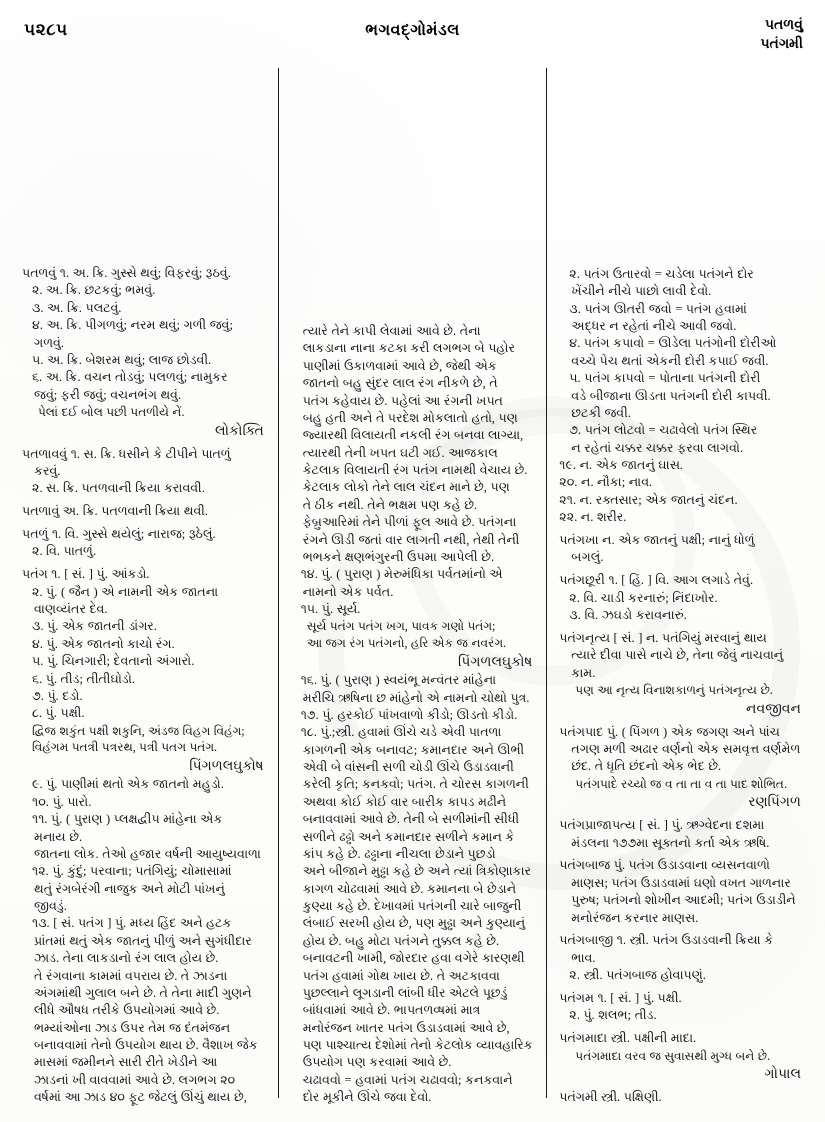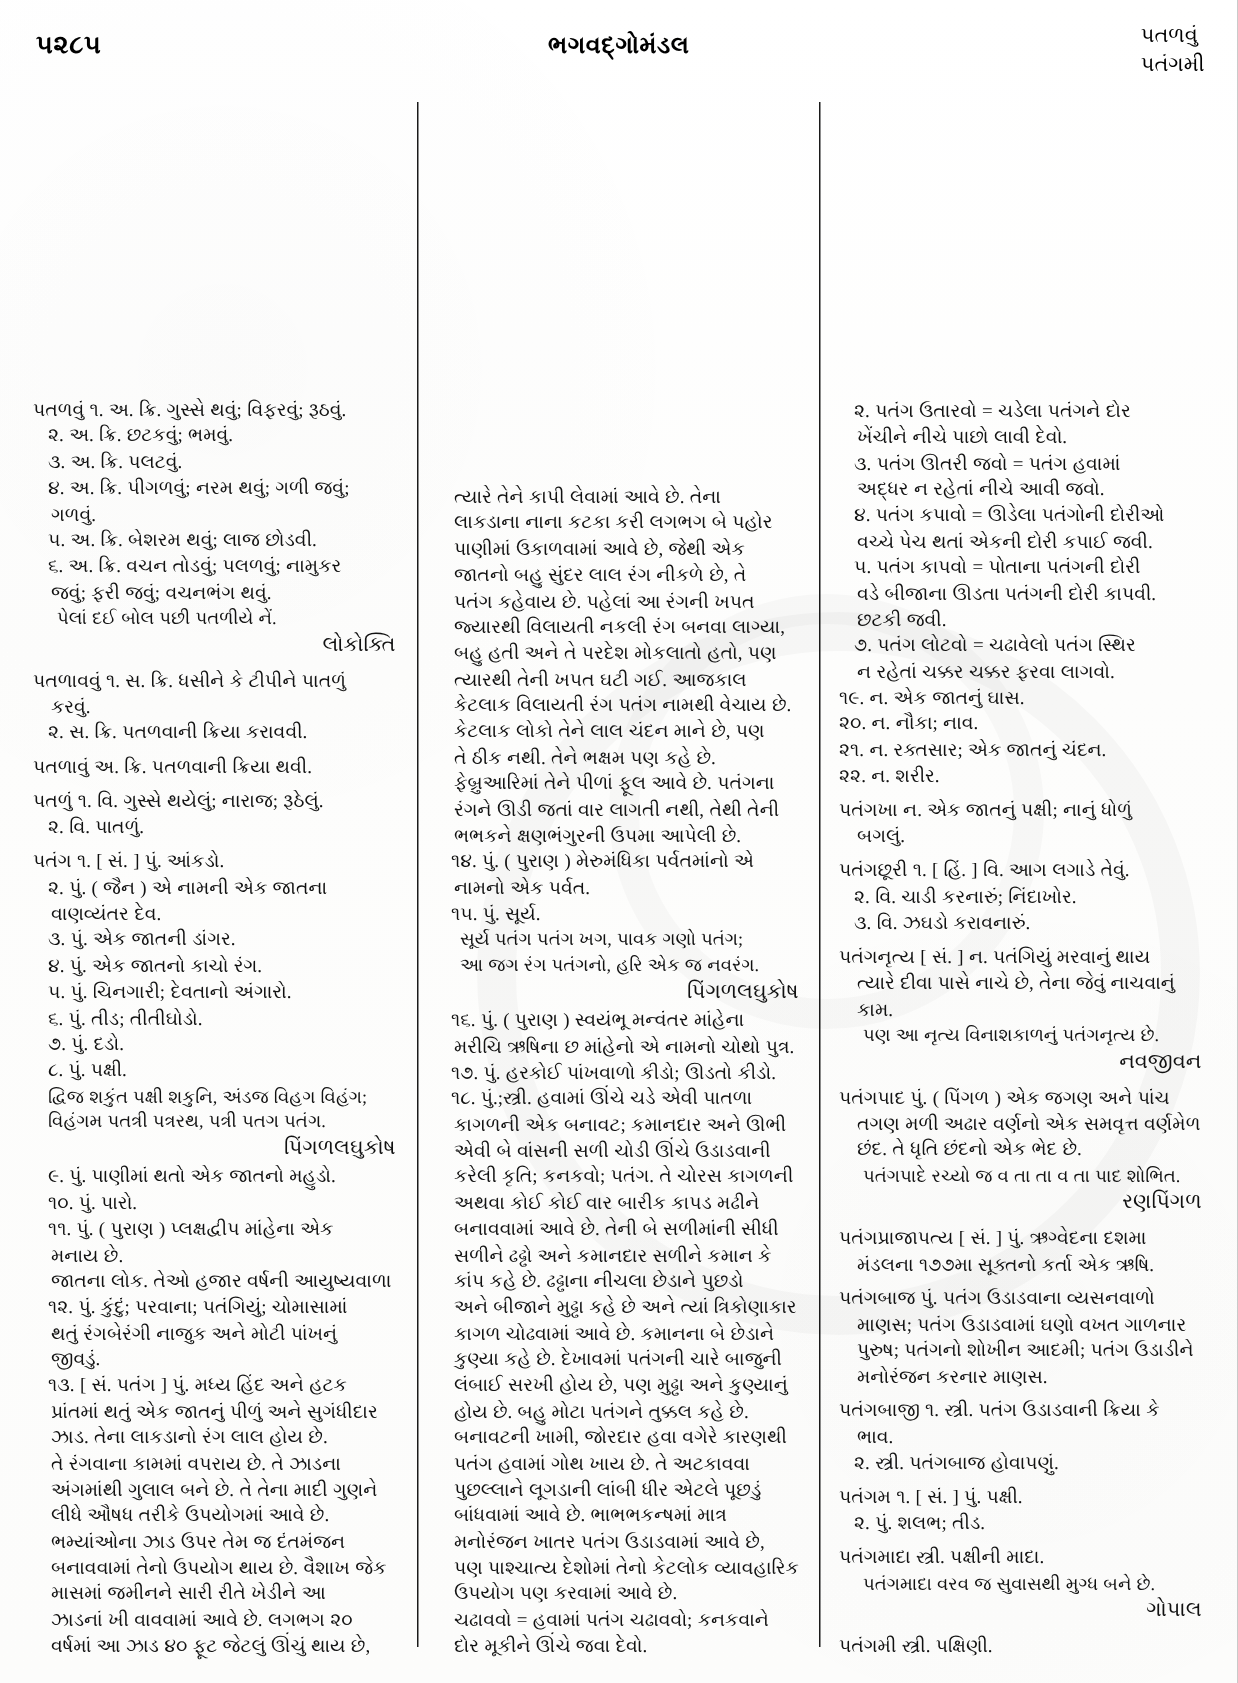--- a/index.html
+++ b/index.html
@@ -75,23 +75,23 @@
     text-align: center;
     font-size: 16px;
     font-weight: bold;
     letter-spacing: 0.4px;
     font-family: Liberation Mono, monospace;
   }
   .hdr-catchwords {
     position: absolute;
     right: 4px;
     top: 4px;
-    text-align: left;
+    text-align: right;
     font-size: 14px;
-    font-weight: normal;
+    font-weight: bold;
     line-height: 1.35;
   }
 
   
   #columns {
     position: absolute;
     left: 14px;
     right: 14px;
     top: 66px;
     bottom: 10px;
@@ -238,22 +238,22 @@
         <div class="gap-s"></div>
       </div>
     <div class="col-rule"></div>
     <div class="column" id="col-2">
         <div class="entry">
           <div class="line hang">ત્યારે તેને કાપી લેવામાં આવે છે. તેના</div>
           <div class="line hang">લાકડાના નાના કટકા કરી લગભગ બે પહોર</div>
           <div class="line hang">પાણીમાં ઉકાળવામાં આવે છે, જેથી એક</div>
           <div class="line hang">જાતનો બહુ સુંદર લાલ રંગ નીકળે છે, તે</div>
           <div class="line hang">પતંગ કહેવાય છે. પહેલાં આ રંગની ખપત</div>
+          <div class="line hang">બહુ હતી અને તે પરદેશ મોકલાતો હતો, પણ</div>
           <div class="line hang">જ્યારથી વિલાયતી નકલી રંગ બનવા લાગ્યા,</div>
-          <div class="line hang">બહુ હતી અને તે પરદેશ મોકલાતો હતો, પણ</div>
           <div class="line hang">ત્યારથી તેની ખપત ઘટી ગઈ. આજકાલ</div>
           <div class="line hang">કેટલાક વિલાયતી રંગ પતંગ નામથી વેચાય છે.</div>
           <div class="line hang">કેટલાક લોકો તેને લાલ ચંદન માને છે, પણ</div>
           <div class="line hang">તે ઠીક નથી. તેને ભક્ષમ પણ કહે છે.</div>
           <div class="line hang">ફેબ્રુઆરિમાં તેને પીળાં ફૂલ આવે છે. પતંગના</div>
           <div class="line hang">રંગને ઊડી જતાં વાર લાગતી નથી, તેથી તેની</div>
           <div class="line hang">ભભકને ક્ષણભંગુરની ઉપમા આપેલી છે.</div>
           <div class="line sense">૧૪. પું. ( પુરાણ ) મેરુમંધિકા પર્વતમાંનો એ</div>
           <div class="line hang">નામનો એક પર્વત.</div>
           <div class="line sense">૧૫. પું. સૂર્ય.</div>
@@ -272,21 +272,21 @@
           <div class="line hang">સળીને ઢઢ્ઢો અને કમાનદાર સળીને કમાન કે</div>
           <div class="line hang">કાંપ કહે છે. ઢઢ્ઢાના નીચલા છેડાને પુછડો</div>
           <div class="line hang">અને બીજાને મુઢ્ઢા કહે છે અને ત્યાં ત્રિકોણાકાર</div>
           <div class="line hang">કાગળ ચોઢવામાં આવે છે. કમાનના બે છેડાને</div>
           <div class="line hang">કુણ્યા કહે છે. દેખાવમાં પતંગની ચારે બાજુની</div>
           <div class="line hang">લંબાઈ સરખી હોય છે, પણ મુઢ્ઢા અને કુણ્યાનું</div>
           <div class="line hang">હોય છે. બહુ મોટા પતંગને તુક્કલ કહે છે.</div>
           <div class="line hang">બનાવટની ખામી, જોરદાર હવા વગેરે કારણથી</div>
           <div class="line hang">પતંગ હવામાં ગોથ ખાય છે. તે અટકાવવા</div>
           <div class="line hang">પુછલ્લાને લૂગડાની લાંબી ધીર એટલે પૂછડું</div>
-          <div class="line hang">બાંધવામાં આવે છે. ભાભભકન્ષમાં માત્ર</div>
+          <div class="line hang">બાંધવામાં આવે છે. ભાપતળવ્ષમાં માત્ર</div>
           <div class="line hang">મનોરંજન ખાતર પતંગ ઉડાડવામાં આવે છે,</div>
           <div class="line hang">પણ પાશ્ચાત્ય દેશોમાં તેનો કેટલોક વ્યાવહારિક</div>
           <div class="line hang">ઉપયોગ પણ કરવામાં આવે છે.</div>
           <div class="line hang">ચઢાવવો = હવામાં પતંગ ચઢાવવો; કનકવાને</div>
           <div class="line hang">દોર મૂકીને ઊંચે જવા દેવો.</div>
         </div>
         <div class="gap-s"></div>
       </div>
     <div class="col-rule"></div>
     <div class="column" id="col-3">

